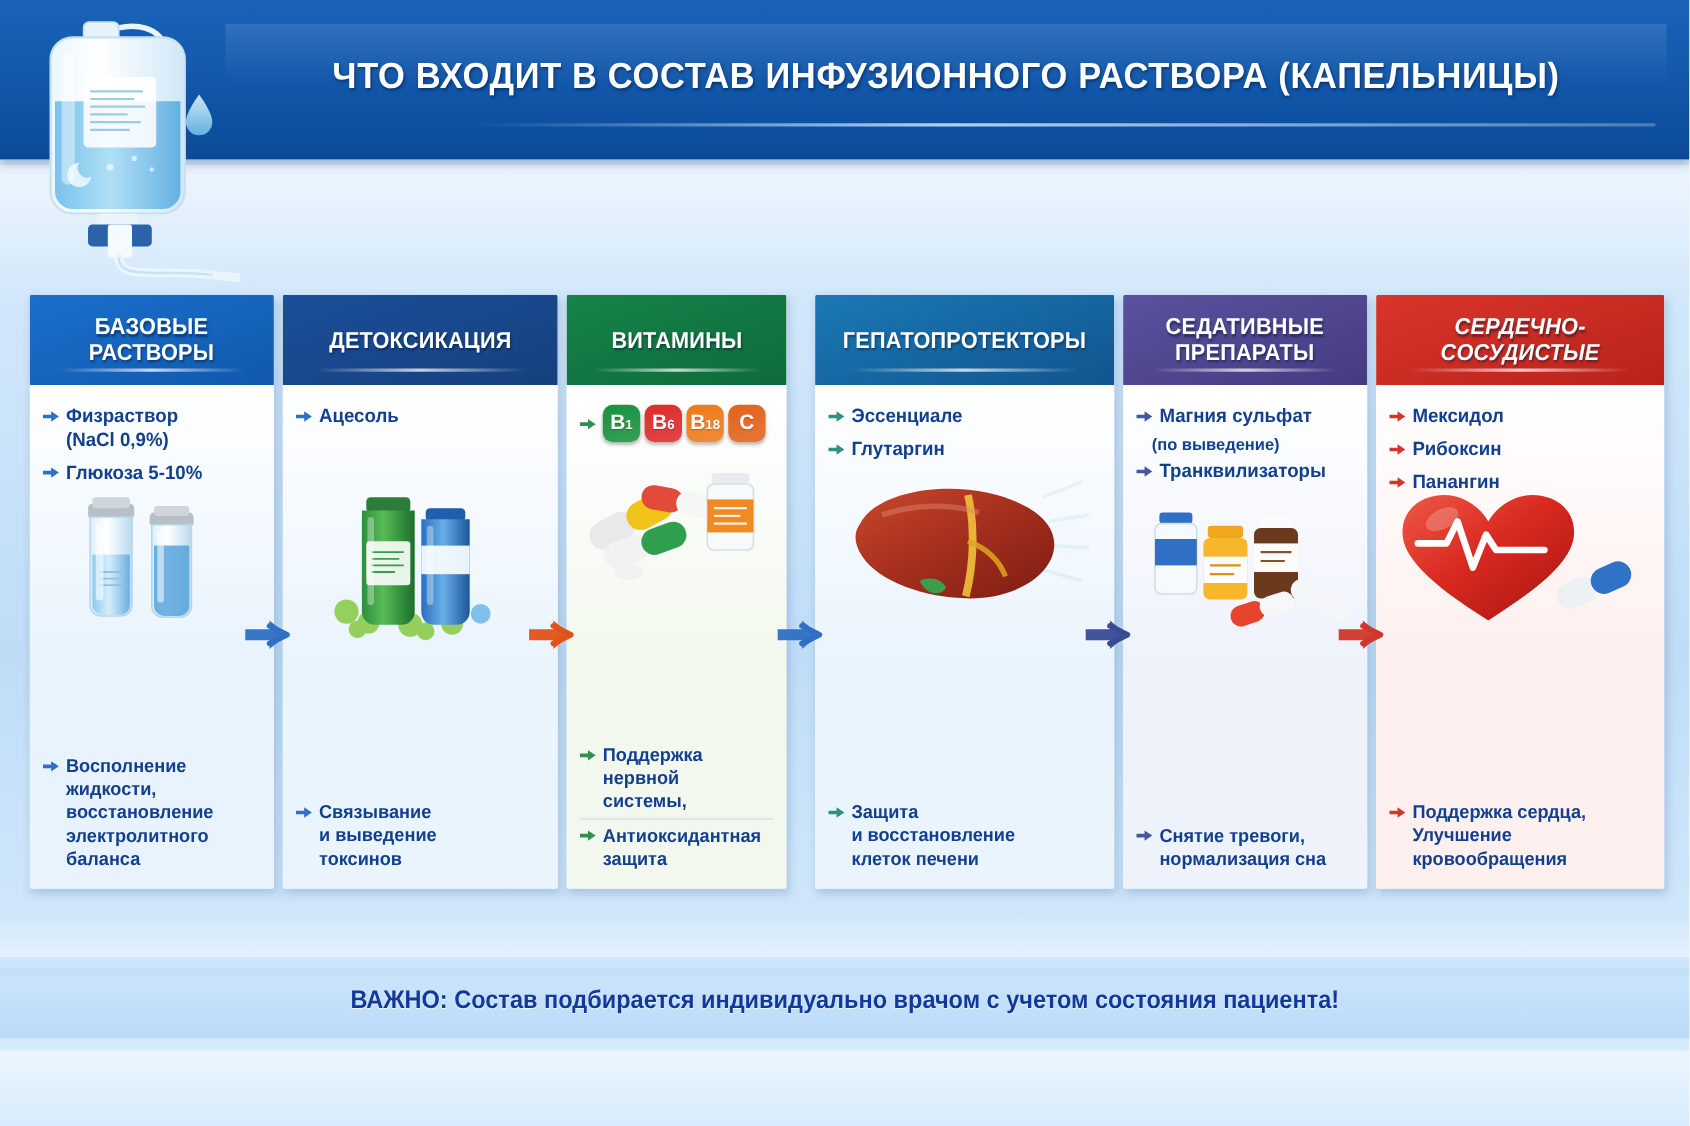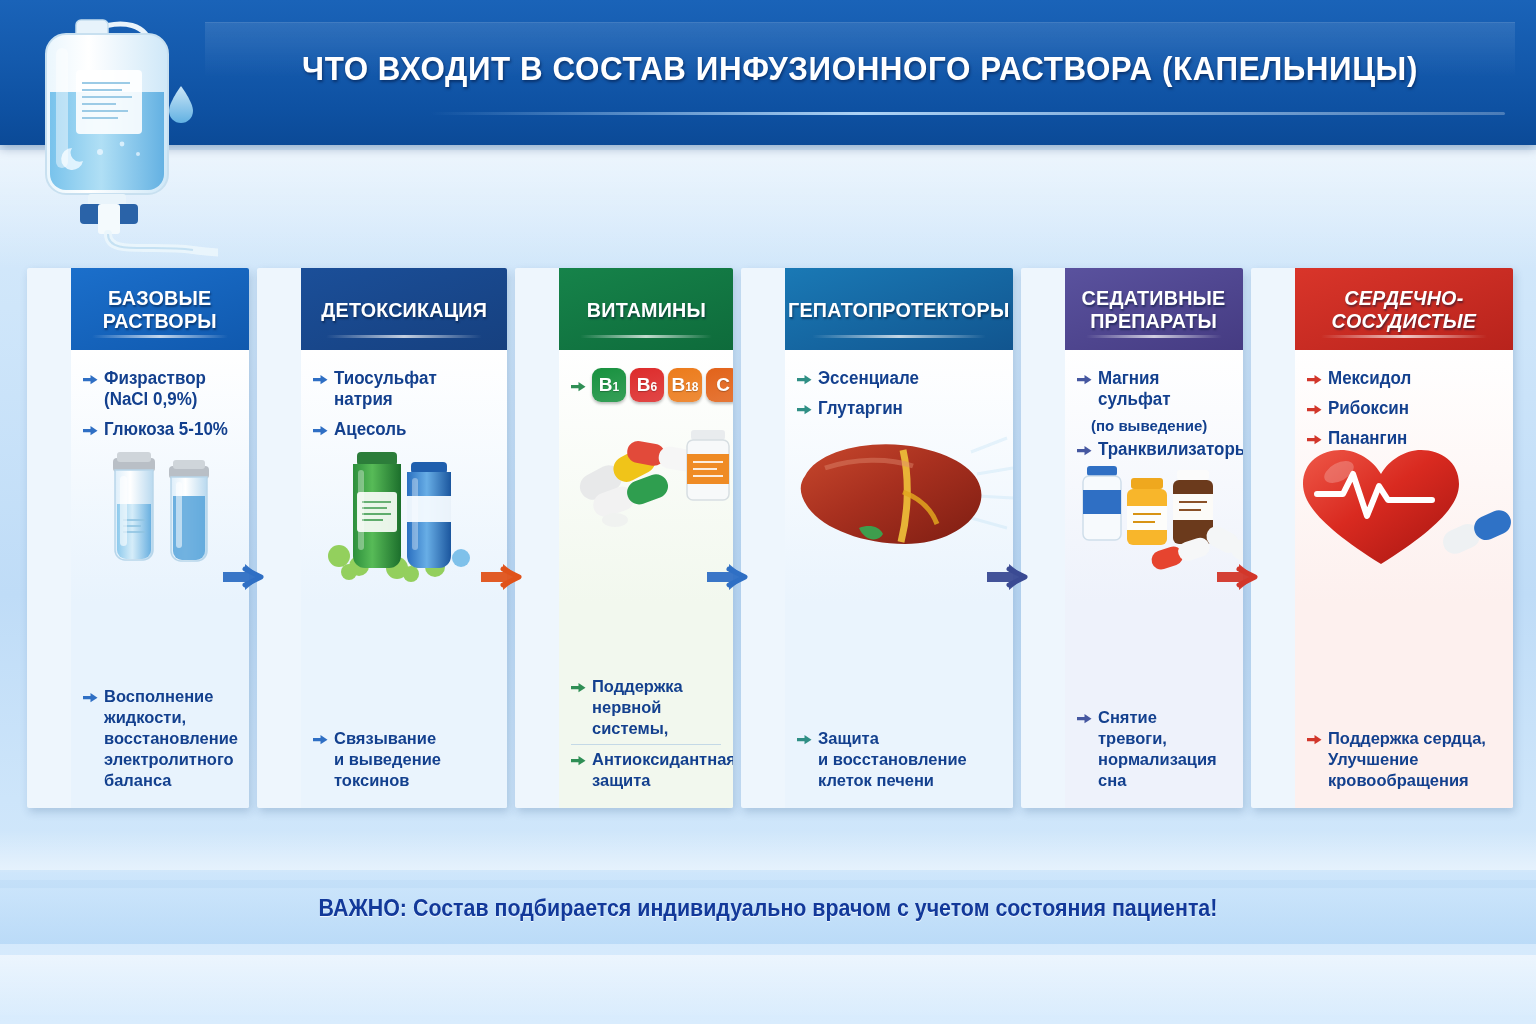--- a/index.html
+++ b/index.html
@@ -78,21 +78,20 @@
   .cards { position: absolute; left: 0; top: 0; width: 1536px; height: 1024px; }
 
   .card {
     position: absolute;
     top: 268px;
     height: 540px;
     border-radius: 2px;
     box-shadow: 2px 4px 9px rgba(40,80,130,.22);
     overflow: hidden;
     background: #eef6fd;
-    padding-left: 44px;
   }
   .card-head {
     position: relative;
     height: 82px;
     display: flex;
     align-items: center;
     justify-content: center;
     padding: 0 8px;
   }
   .card-head-title {
@@ -328,28 +327,20 @@
             </div>
           </div>
         </div>
       </div>
       <div class="card" style="left: 257px; width: 250px;">
         <div class="card-head" style="background: linear-gradient(160deg, rgb(27, 79, 153) 0%, rgb(22, 64, 127) 100%);">
           <div class="card-head-title">ДЕТОКСИКАЦИЯ</div>
           <div class="card-head-glow"></div>
         </div>
         <div class="card-body" style="background: linear-gradient(rgb(255, 255, 255) 0%, rgb(234, 244, 253) 55%, rgb(234, 244, 253) 100%);">
-          <div>
-            <div class="item">
-              <span class="arrow-bullet"><svg width="15" height="11.25" viewBox="0 0 16 12">
-                  <path d="M0 4.2 h8 V1 l7.5 5 L8 11 V7.8 H0 Z" fill="#2f6fc4"></path>
-                </svg></span>
-              <div class="item-text">Тиосульфат натрия</div>
-            </div>
-          </div>
           <div>
             <div class="item sep">
               <span class="arrow-bullet"><svg width="15" height="11.25" viewBox="0 0 16 12">
                   <path d="M0 4.2 h8 V1 l7.5 5 L8 11 V7.8 H0 Z" fill="#2f6fc4"></path>
                 </svg></span>
               <div class="item-text">Ацесоль</div>
             </div>
           </div>
           <div class="art" style="text-align: center; top: 96px;"><svg width="210" height="140" viewBox="0 0 210 140">
               <defs>
@@ -395,21 +386,21 @@
               <span class="arrow-bullet"><svg width="15" height="11.25" viewBox="0 0 16 12">
                   <path d="M0 4.2 h8 V1 l7.5 5 L8 11 V7.8 H0 Z" fill="#2f6fc4"></path>
                 </svg></span>
               <div class="item-text">Связывание
 и выведение
 токсинов</div>
             </div>
           </div>
         </div>
       </div>
-      <div class="card" style="left: 515px; width: 218px;">
+      <div class="card" style="left: 515px; width: 200px;">
         <div class="card-head" style="background: linear-gradient(160deg, rgb(22, 131, 74) 0%, rgb(14, 107, 59) 100%);">
           <div class="card-head-title">ВИТАМИНЫ</div>
           <div class="card-head-glow"></div>
         </div>
         <div class="card-body" style="background: linear-gradient(rgb(255, 255, 255) 0%, rgb(242, 248, 238) 55%, rgb(242, 248, 238) 100%);">
           <div class="item">
             <span class="arrow-bullet" style="margin-top: 10px;"><svg width="15" height="11.25" viewBox="0 0 16 12">
                 <path d="M0 4.2 h8 V1 l7.5 5 L8 11 V7.8 H0 Z" fill="#2f8f55"></path>
               </svg></span>
             <div class="vit-row">

